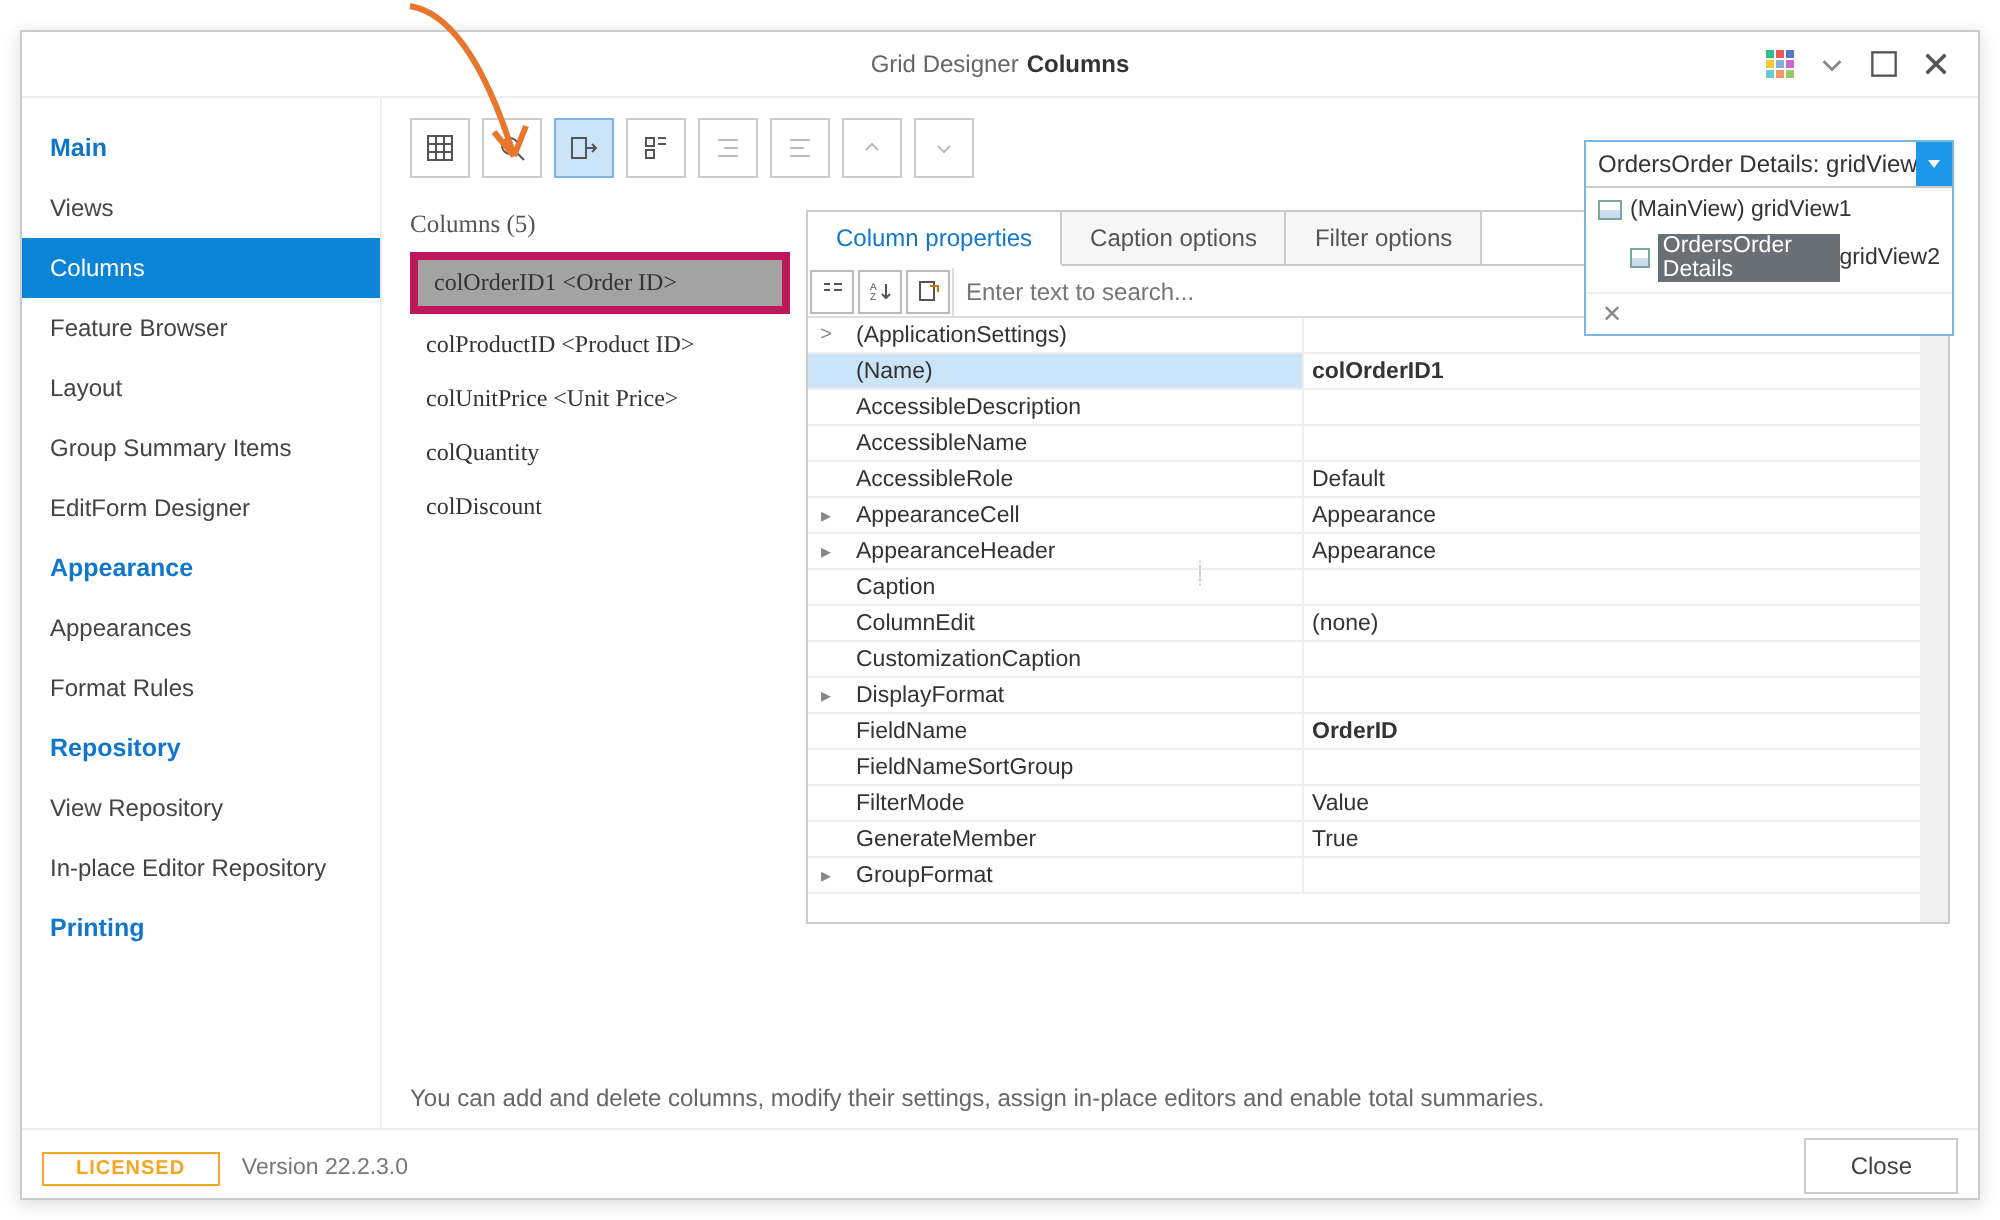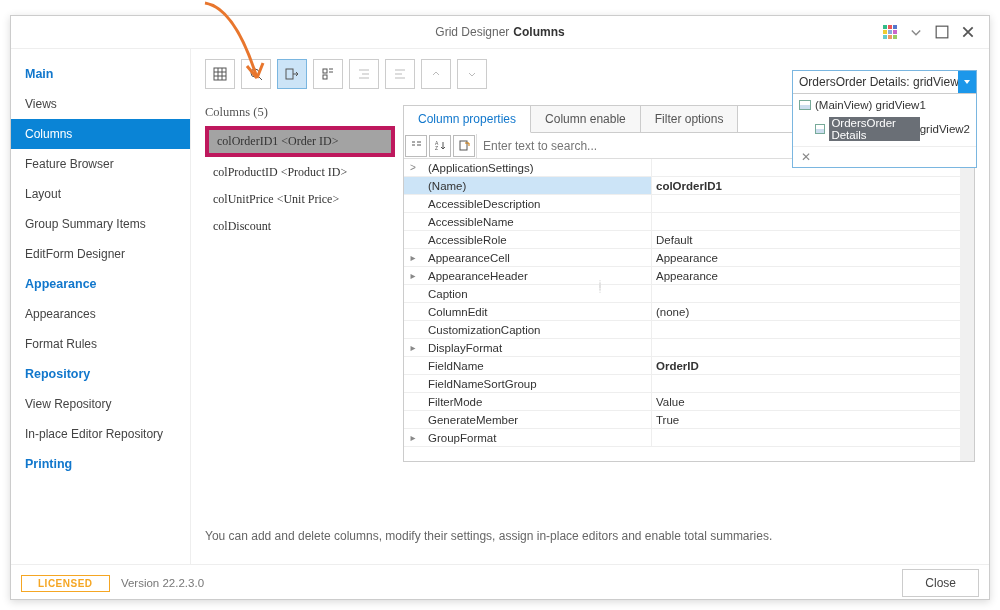--- a/index.html
+++ b/index.html
@@ -54,21 +54,21 @@
 .pg-row { display: flex; height: 18px; font-size: 11.5px; border-bottom: 1px solid #eee; }
 .pg-label { width: 248px; padding-left: 24px; border-right: 1px solid #eee; display: flex; align-items: center; position: relative; }
 .pg-exp { position: absolute; left: 4px; width: 10px; text-align: center; color: #888; font-size: 10px; }
 .pg-val { flex: 1; padding-left: 4px; display: flex; align-items: center; }
 .pg-row.hl .pg-label { background: #cce4f7; }
 .pg-row.hl .pg-val { font-weight: 600; }
 .pg-val.bold { font-weight: 600; }
 
 .dragbar { position: absolute; left: 405px; top: 234px; width: 6px; height: 60px; color: #ccc; font-size: 8px; line-height: 2px; letter-spacing: -1px; }
 
-.helptext { position: absolute; left: 14px; bottom: 21px; color: #666; font-size: 12px; }
+.helptext { position: absolute; left: 14px; bottom: 8px; color: #666; font-size: 12px; }
 
 .footer { height: 36px; border-top: 1px solid #eee; display: flex; align-items: center; padding: 0 10px; justify-content: space-between; }
 .lic-badge { border: 1px solid #f5a623; color: #f5a623; font-weight: 700; font-size: 10px; padding: 2px 16px; letter-spacing: 0.5px; }
 .ver { color: #777; margin-left: 8px; font-size: 11.5px; }
 .close-btn { border: 1px solid #ccc; padding: 6px 22px; cursor: default; color: #444; }
 
 
 .dd { position: absolute; right: 12px; top: 54px; width: 185px; border: 1px solid #7ab6e0; background: #fff; z-index: 5; }
 .dd-sel { display: flex; }
 .dd-sel-text { flex: 1; padding: 4px 6px; font-size: 12px; white-space: nowrap; overflow: hidden; }
@@ -204,28 +204,29 @@
           </div>
       </div>
 
       <div class="content">
         <div class="col-list">
           <div class="col-list-title">Columns (5)</div>
           <div id="collist">
               <div class="cl-item sel">colOrderID1 &lt;Order ID&gt;</div>
               <div class="cl-item">colProductID &lt;Product ID&gt;</div>
               <div class="cl-item">colUnitPrice &lt;Unit Price&gt;</div>
+              <div class="cl-item">colQuantity</div>
               <div class="cl-item">colDiscount</div>
             </div>
         </div>
 
         <div class="detail">
           <div class="tabs" id="tabs">
               <div class="tab active">Column properties</div>
-              <div class="tab">Column enable</div>
+              <div class="tab">Caption options</div>
               <div class="tab">Filter options</div>
             </div>
           <div class="search-row">
             <div class="sr-btns">
               <div class="sr-btn">
                   <svg viewBox="0 0 11 11">
                     <line x1="1" y1="2" x2="4" y2="2" stroke="#555"></line>
                     <line x1="1" y1="5" x2="4" y2="5" stroke="#555"></line>
                     <line x1="6" y1="2" x2="10" y2="2" stroke="#555"></line>
                     <line x1="6" y1="5" x2="10" y2="5" stroke="#555"></line>

